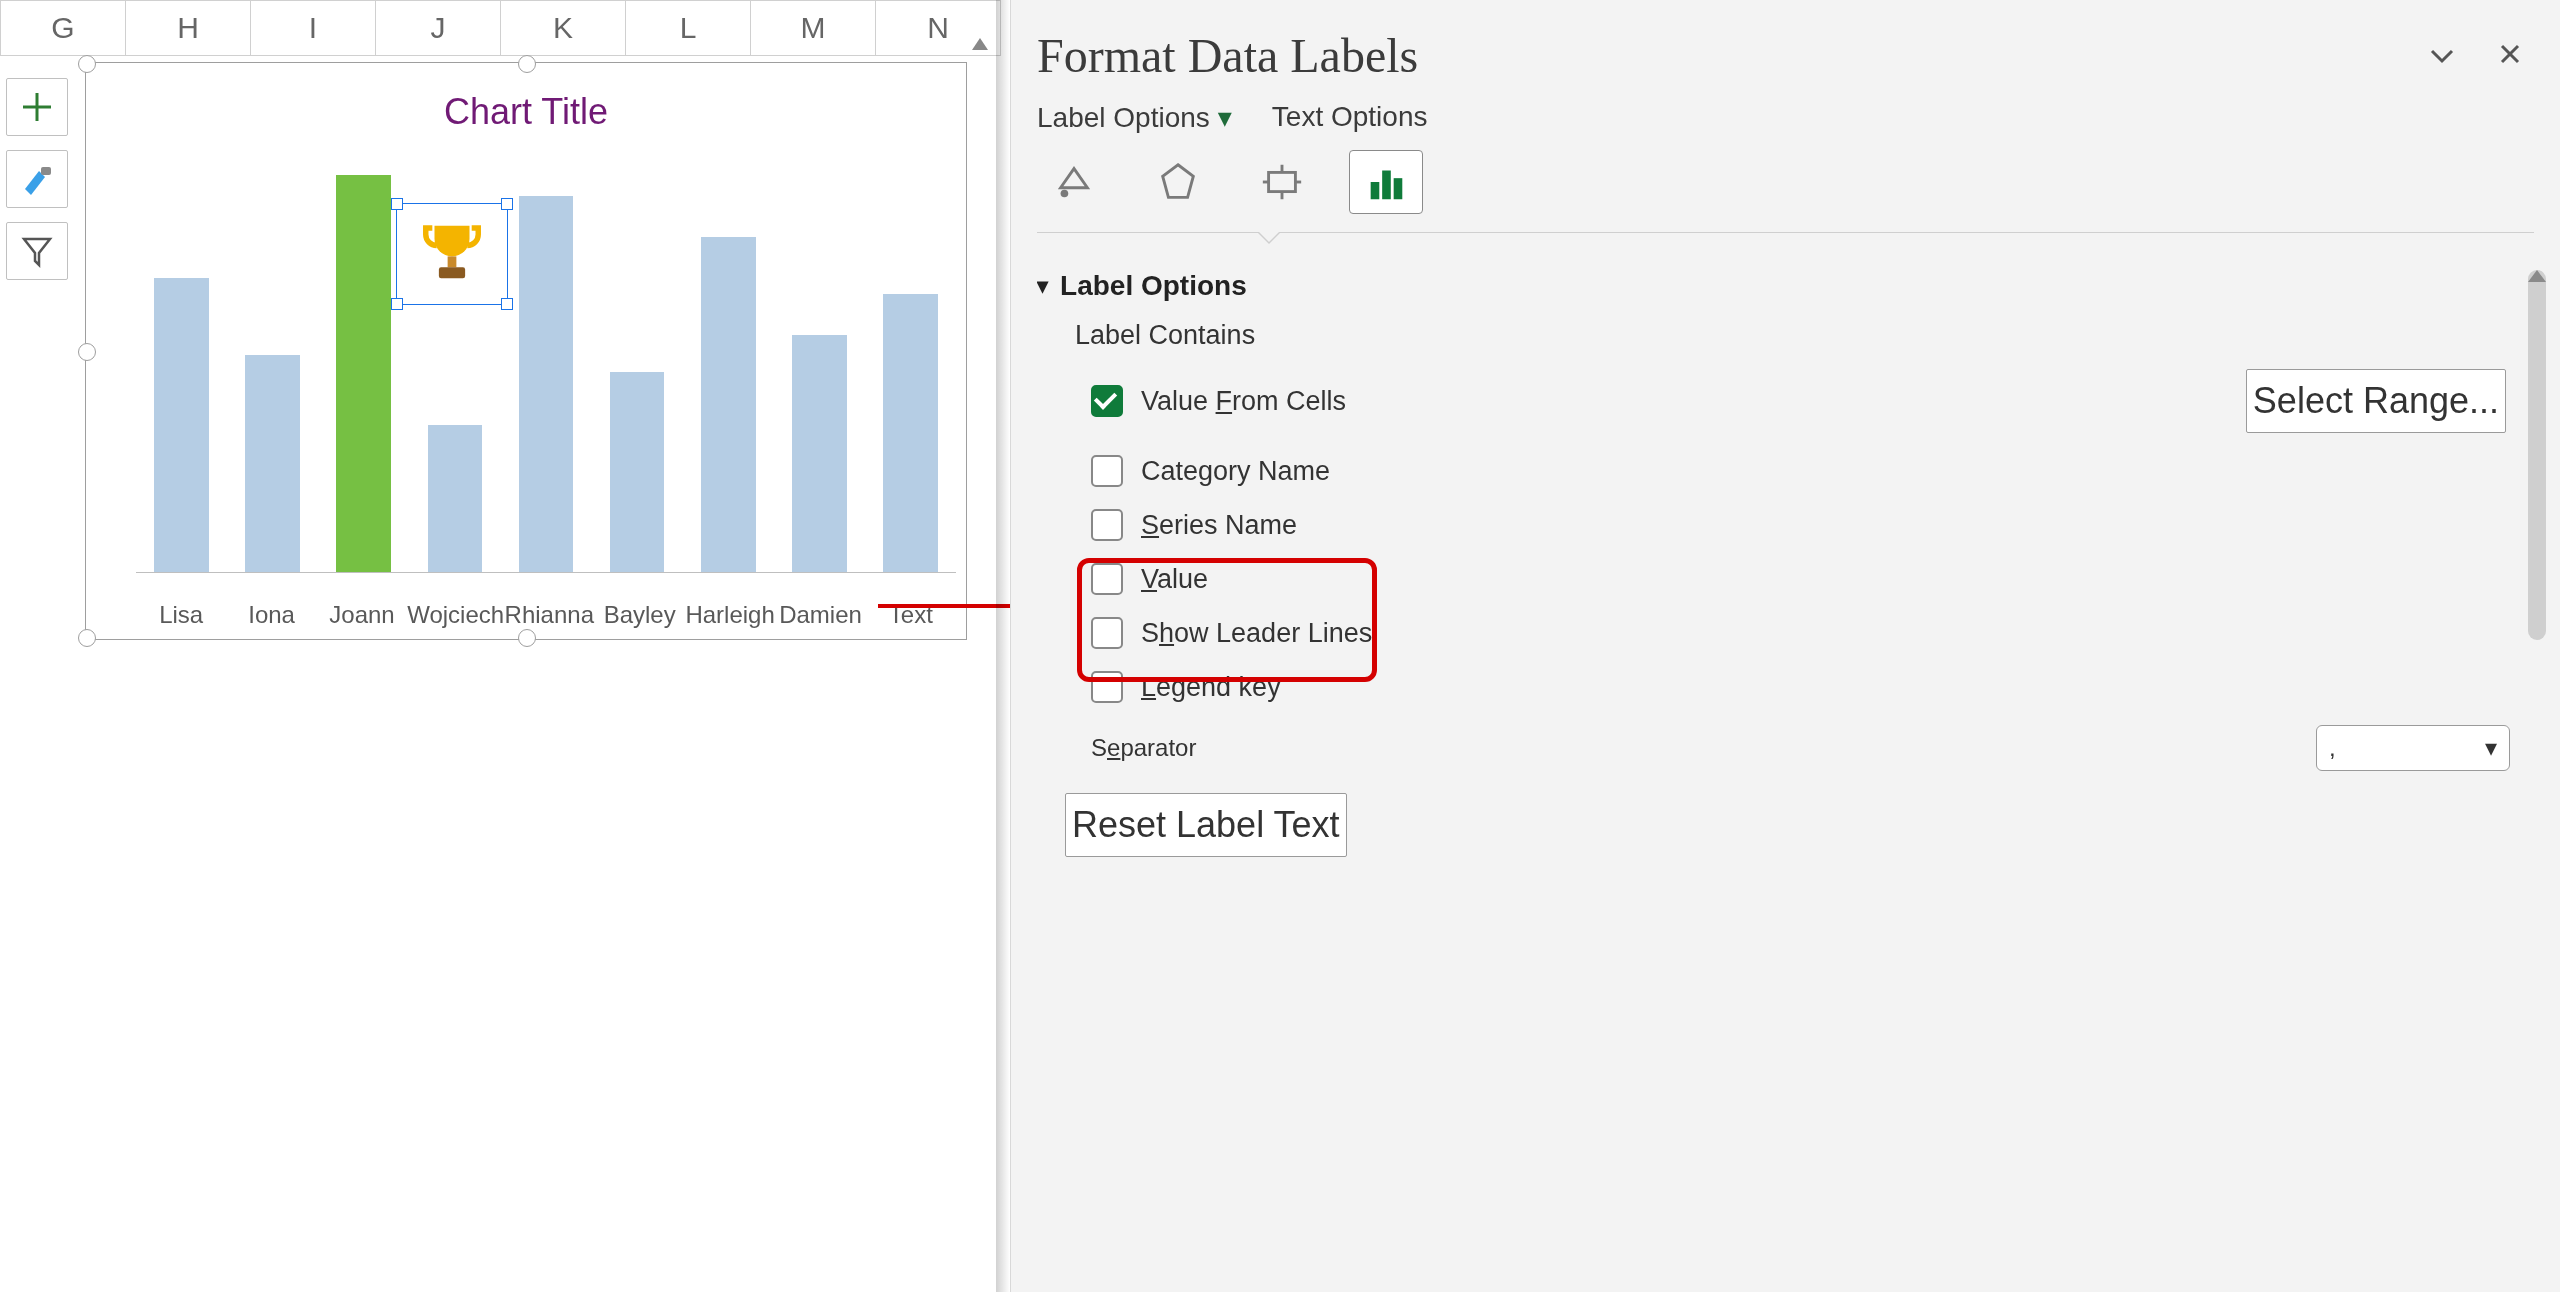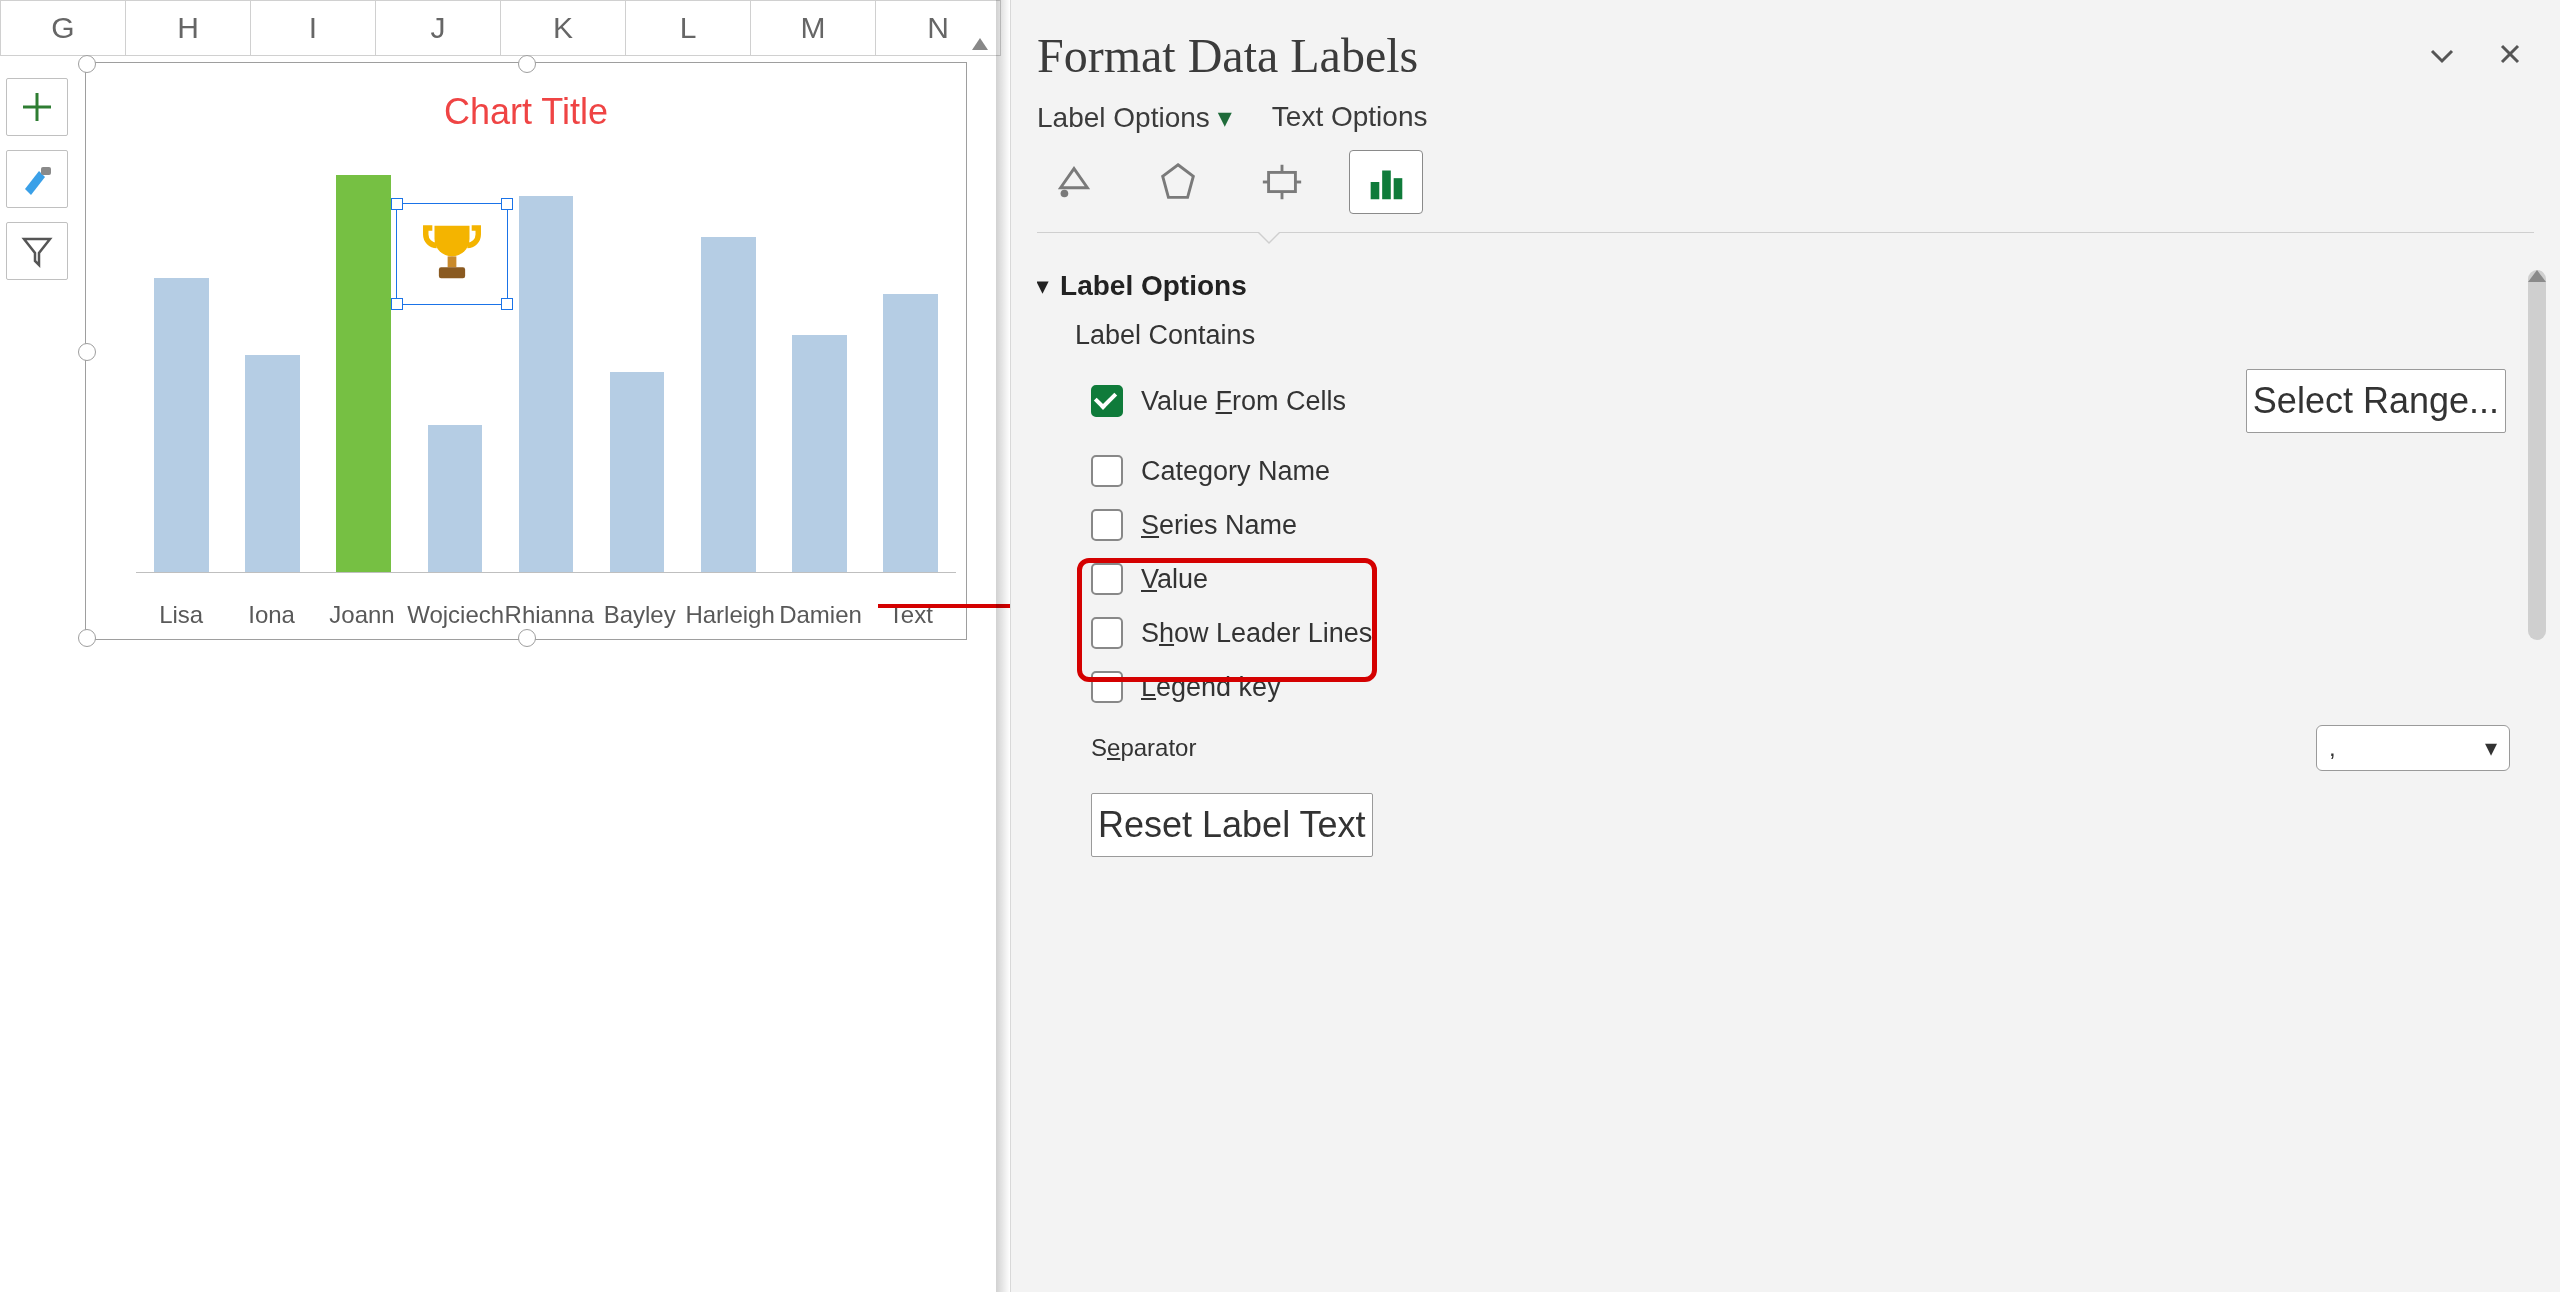--- a/index.html
+++ b/index.html
@@ -27,21 +27,21 @@
   
   .toolcol{position:absolute;left:6px;top:78px;display:flex;flex-direction:column;gap:14px;}
   .toolbtn{width:60px;height:56px;border:1px solid #c0c0c0;background:white;display:flex;align-items:center;justify-content:center;border-radius:2px;}
   .toolbtn svg{width:36px;height:36px;}
   
   .chartobj{position:absolute;left:85px;top:62px;width:880px;height:576px;border:1px solid var(--handle);background:white;}
   .handle{position:absolute;width:16px;height:16px;border:1px solid var(--handle);background:white;border-radius:50%;}
   .handle.tl{left:-8px;top:-8px;} .handle.tm{left:50%;margin-left:-8px;top:-8px;}
   .handle.ml{left:-8px;top:50%;margin-top:-8px;}
   .handle.bl{left:-8px;bottom:-8px;} .handle.bm{left:50%;margin-left:-8px;bottom:-8px;}
-  .ctitle{text-align:center;font-size:36px;color:#ef4444;margin-top:28px;}
+  .ctitle{text-align:center;font-size:36px;color:#701a75;margin-top:28px;}
   .plot{position:absolute;left:50px;right:10px;top:100px;bottom:66px;border-bottom:1px solid #bfbfbf;}
   .bars{position:absolute;left:0;right:0;bottom:0;top:0;display:flex;align-items:flex-end;}
   .barwrap{flex:1;display:flex;flex-direction:column;align-items:center;justify-content:flex-end;height:100%;position:relative;}
   .bar{width:60%;background:var(--blue-bar);}
   .bar.hot{background:var(--green-bar);}
   .xlabels{position:absolute;left:50px;right:10px;bottom:10px;display:flex;}
   .xlab{flex:1;text-align:center;font-size:24px;color:#595959;}
   
   .labelsel{position:absolute;left:310px;top:140px;width:110px;height:100px;border:1px solid var(--sel);}
   .labelsel .sq{position:absolute;width:10px;height:10px;background:white;border:1px solid var(--sel);}
@@ -78,21 +78,21 @@
   .chkrow .u{text-decoration:underline;}
   .chk{width:28px;height:28px;border:2px solid #888;border-radius:5px;background:white;flex:0 0 28px;position:relative;}
   .chk.on{background:var(--accent-green);border-color:var(--accent-green);}
   .chk.on::after{content:"";position:absolute;left:6px;top:1px;width:9px;height:16px;border-right:4px solid white;border-bottom:4px solid white;transform:rotate(45deg);}
   .btn{border:1px solid #9a9a9a;background:#fff;border-radius:2px;padding:10px 6px;font-size:36px;color:#333;}
   .hlbox{position:absolute;border:5px solid var(--highlight-red);border-radius:12px;pointer-events:none;}
   .seprow{display:flex;align-items:center;justify-content:space-between;margin:4px 0 22px 54px;}
   .seprow .lbl{font-size:24px;color:#333;}
   .seprow .u{text-decoration:underline;}
   .sepsel{width:168px;height:44px;border:1px solid #9a9a9a;border-radius:6px;background:white;display:flex;align-items:center;justify-content:space-between;padding:0 12px;font-size:24px;color:#333;}
-  .resetbtn{margin-left:54px;}
+  .resetbtn{margin-left:28px;}
   .pane-scroll{position:absolute;right:14px;top:270px;width:18px;height:370px;background:#cfcfcf;border-radius:10px;}
   .pane-scroll .thumb-arrow{width:0;height:0;border-left:9px solid transparent;border-right:9px solid transparent;border-bottom:12px solid #8a8a8a;margin:0 auto;}
 </style>
 </head>
 <body>
 
 <div class="colstrip">
   <div class="colcell">G</div>
   <div class="colcell">H</div>
   <div class="colcell">I</div>

